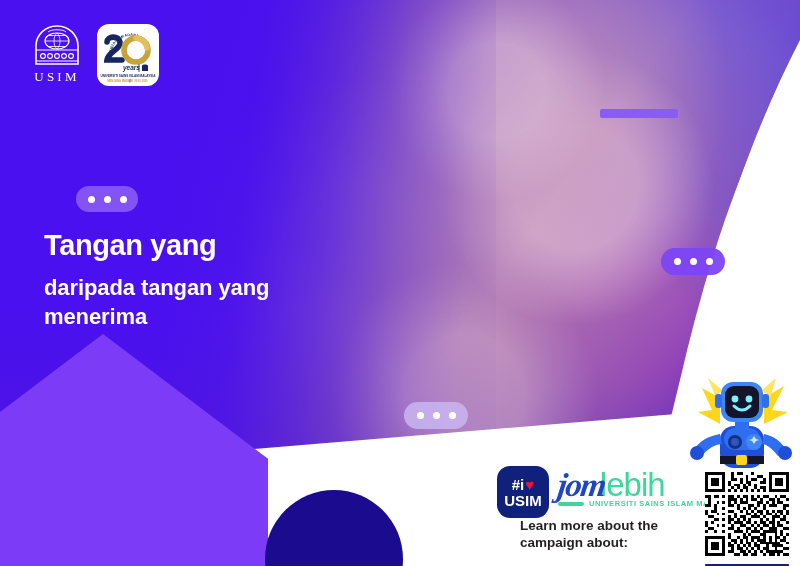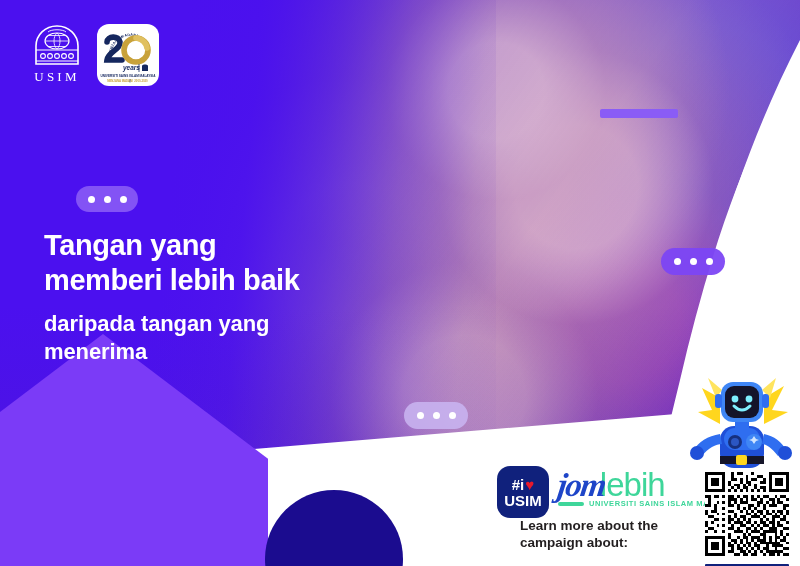--- a/index.html
+++ b/index.html
@@ -190,21 +190,20 @@
         <line x1="33" y1="55" x2="33" y2="58.6" stroke="#15275e" stroke-width="0.5"></line>
         <text x="44" y="57.5" font-size="2.8" fill="#c8a23a" font-weight="bold" text-anchor="middle">2000-2020</text>
       </svg>
     </div>
 
   </div>
 
   <div class="headline">
     <h1>
       <span>Tangan yang</span><br>
-      <span>memberi lebih baik</span>
     </h1>
     <h2>
       <span>daripada tangan yang</span><br>
       <span>menerima</span>
     </h2>
   </div>
 
   <svg class="robot" viewBox="0 0 104 112">
 
     <path d="M30,30 L12,20 L22,42 L8,44 L30,56 Z" fill="#ffd61e"></path>

